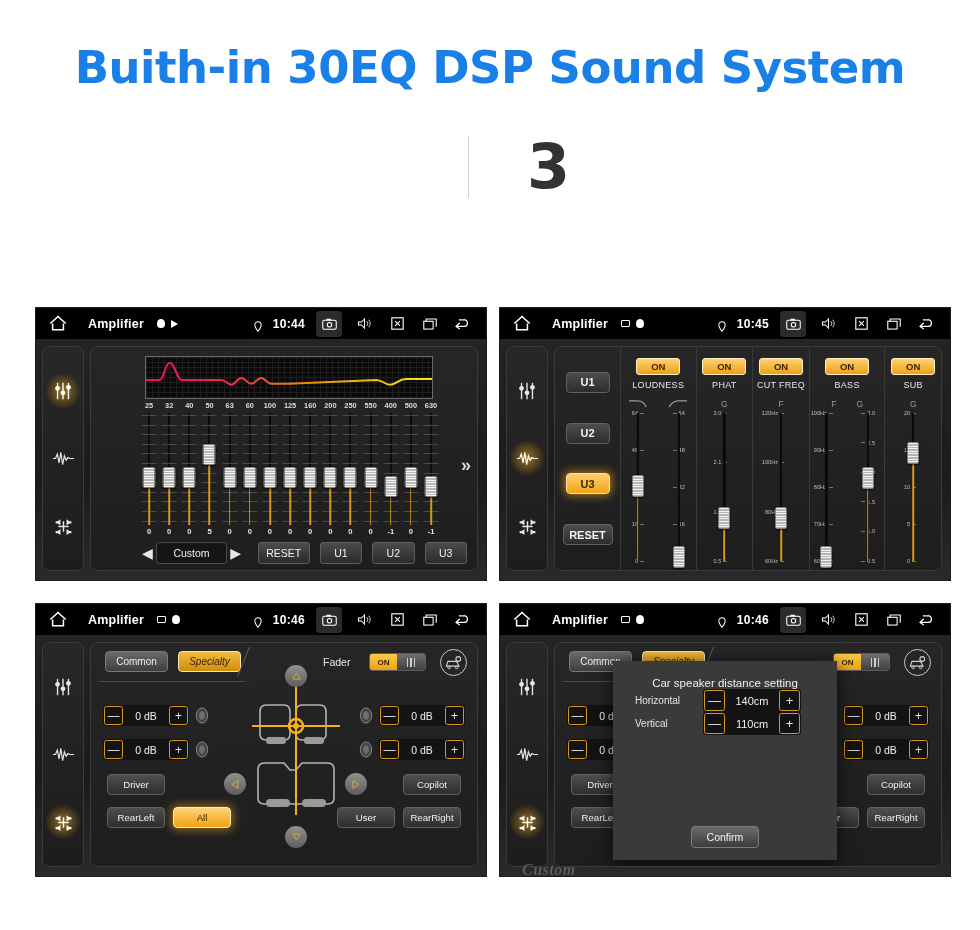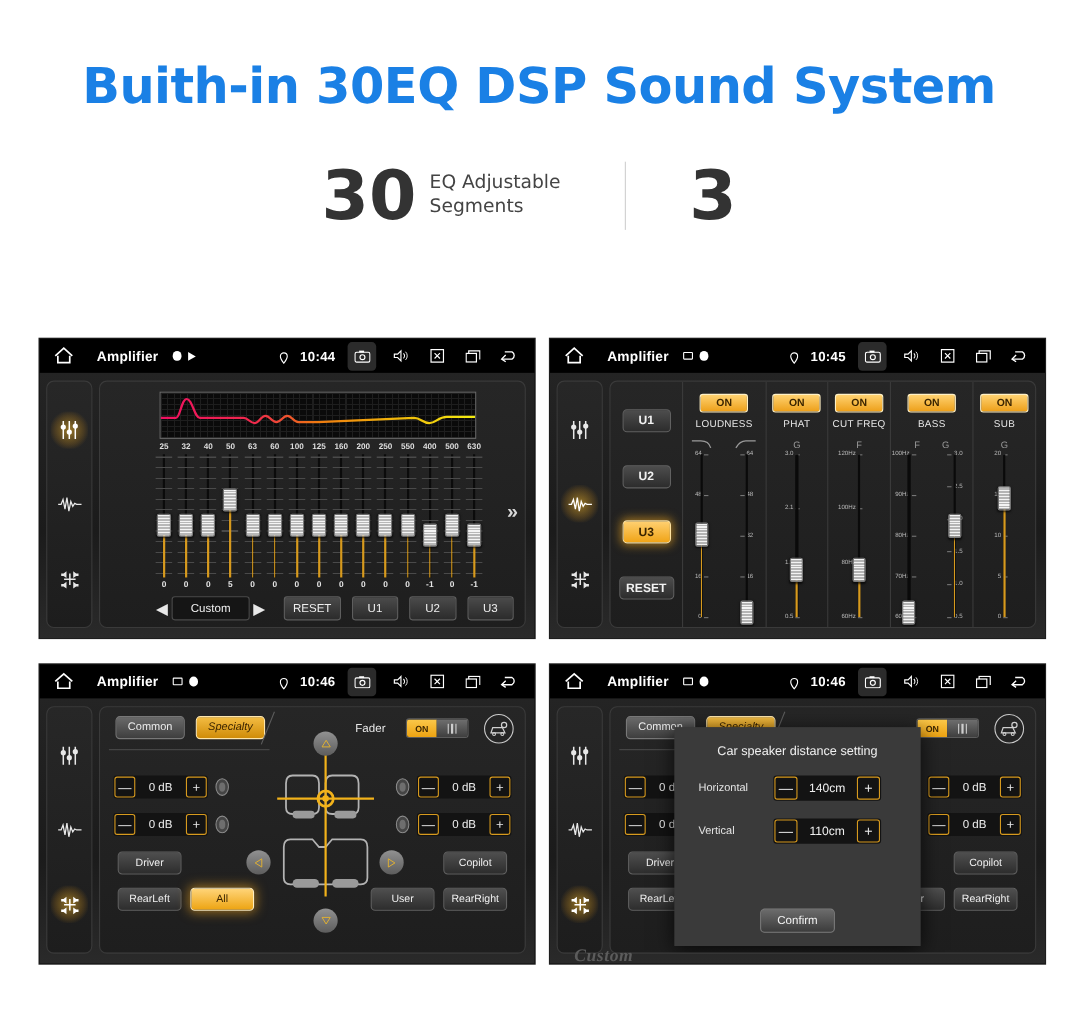--- a/index.html
+++ b/index.html
@@ -6,21 +6,21 @@
   html, body {
     width: 980px; height: 930px;
     background: #ffffff;
     font-family: "Liberation Sans", sans-serif;
     overflow: hidden;
   }
 
   
   .hero {
     width: 980px;
-    padding-top: 52px;
+    padding-top: 41px;
     text-align: center;
   }
   .hero-title {
     font-size: 45px;
     font-weight: bold;
     color: #1a80e5;
     letter-spacing: -0.5px;
     font-family: "DejaVu Sans", sans-serif;
     white-space: nowrap;
   }
@@ -352,21 +352,21 @@
 
   
   .dlg {
     position:absolute; left:58px; top:18px; width:224px; height:199px;
     background:#3a3a3a;
     box-shadow: 0 4px 18px rgba(0,0,0,.75);
     z-index:30;
   }
   .dlg-title { color:#f0f0f0; font-size:11.5px; text-align:center; margin-top:16px; }
   .dlg-row {
-    display:flex; align-items:center; margin-top:16px; padding-left:22px; gap:12px;
+    display:flex; align-items:center; padding-left:22px; gap:12px;
   }
   .dlg-lbl { color:#e4e4e4; font-size:10px; width:56px; }
   .dlg-ctl { display:flex; align-items:center; background:#131313; border-radius:3px; height:23px;}
   .dlg-pm {
     width:21px;height:21px;margin:1px;border:1.3px solid #d79a1e;border-radius:2.5px;
     color:#e9e9e9;font-size:13px;display:flex;align-items:center;justify-content:center;
   }
   .dlg-val { width:52px;text-align:center;color:#f0f0f0;font-size:11px;}
   .dlg-confirm {
     position:absolute; left:50%; transform:translateX(-50%); bottom:12px;
@@ -381,27 +381,20 @@
     letter-spacing:.5px; z-index:40;
     font-family:"Liberation Serif", serif;
   }
 </style>
 </head>
 <body>
 
 <div class="hero">
   <div class="hero-title">Buith-in 30EQ DSP Sound System</div>
   <div class="stats">
-    <div class="stat stat-left">
-      <span class="stat-num">30</span>
-      <span class="stat-txt">
-        <span>EQ Adjustable</span><br>
-        <span>Segments</span>
-      </span>
-    </div>
     <div class="stat-div"></div>
     <div class="stat stat-right">
       <span class="stat-num">3</span>
     </div>
   </div>
 </div>
 
 <div class="grid">
 
   <div class="screen">

